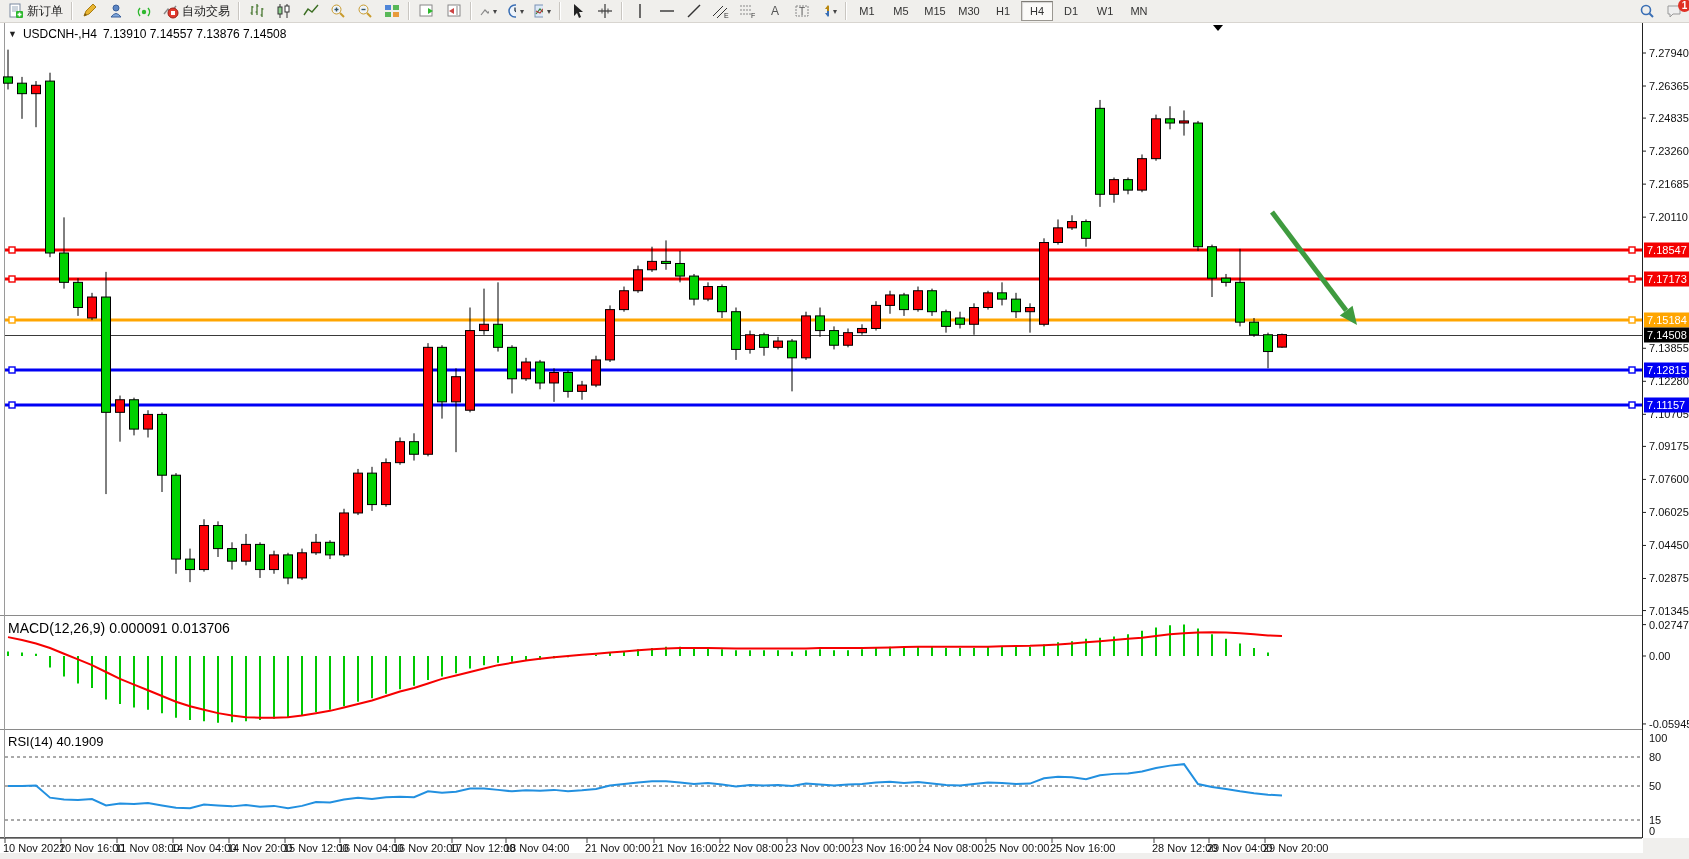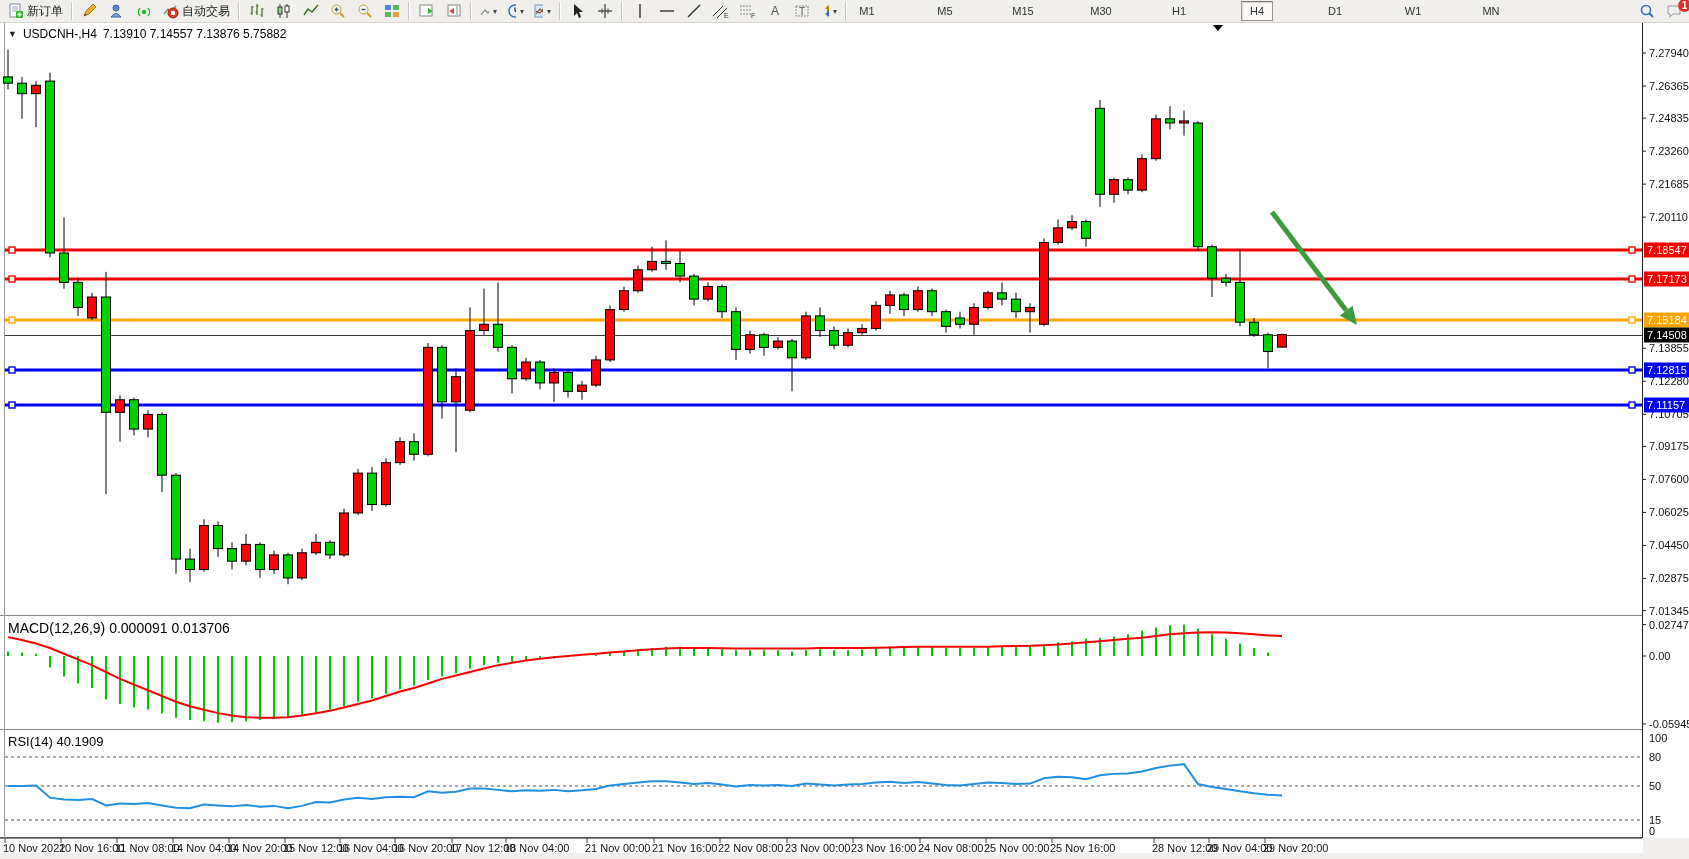--- a/index.html
+++ b/index.html
@@ -214,21 +214,21 @@
         </svg>
     </span>
     <span class="tb-ico tb-btn">
       <svg width="16" height="16">
           <path d="M8 2 l3 4 h-2 v3 h-2 v-3 h-2 z" fill="#b8860b"></path>
           <path d="M8 14 l-3 -4 h2 v-2 h2 v2 h2 z" fill="#3a6fb5"></path>
         </svg>
         <span class="dd">▾</span>
     </span>
     <div class="tb-sep"></div>
-    <div id="tf-group" style="display:flex;gap:44px;">
+    <div id="tf-group" style="display:flex;">
         <div class="tf-btn">M1</div>
         <div class="tf-btn">M5</div>
         <div class="tf-btn">M15</div>
         <div class="tf-btn">M30</div>
         <div class="tf-btn">H1</div>
         <div class="tf-btn active">H4</div>
         <div class="tf-btn">D1</div>
         <div class="tf-btn">W1</div>
         <div class="tf-btn">MN</div>
       </div>
@@ -669,17 +669,17 @@
       <g>
         <line x1="1272" y1="212" x2="1346.1796430725594" y2="310.6152902023437" stroke="#3f9b3f" stroke-width="5"></line>
         <polygon points="1357,325 1339.7864387180455,315.4243377256506 1352.5728474270734,305.8062426790368" fill="#3f9b3f"></polygon>
       </g>
       <polygon points="1213,25 1223,25 1218,31" fill="#000"></polygon>
     </svg>
 
   <div class="ovl" id="chart-title">
     <span class="tri">▼</span>
     <span>USDCNH-,H4</span>
-    <span>7.13910 7.14557 7.13876 5.75882</span>
+    <span>7.13910 7.14557 7.13876 7.14508</span>
   </div>
   <div class="ovl" id="macd-label">MACD(12,26,9) 0.000091 0.013706</div>
   <div class="ovl" id="rsi-label">RSI(14) 40.1909</div>
 </div>
 
 </body></html>

